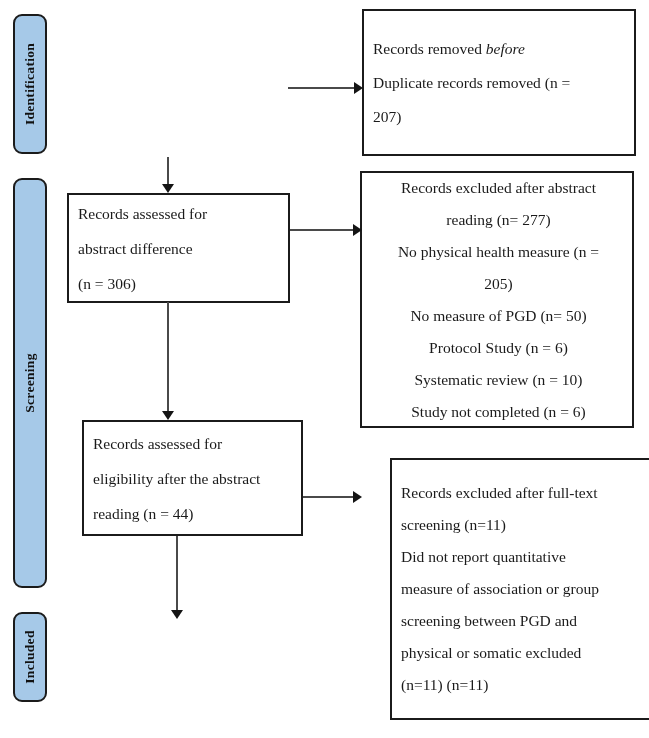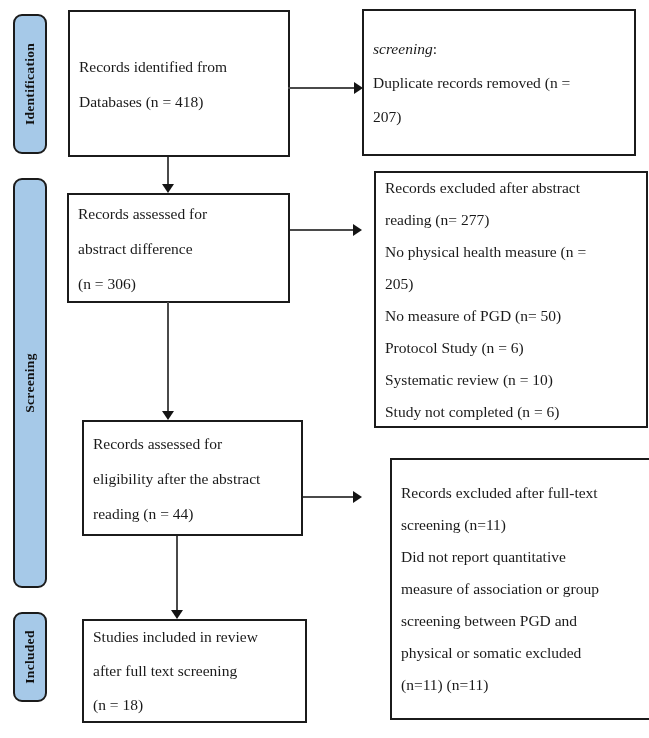--- a/index.html
+++ b/index.html
@@ -53,21 +53,21 @@
     font-size: 15.5px;
     line-height: 35px;
   }
   .fbox .line { white-space: nowrap; }
   .fbox .lines-wrap { display: contents; }
   .fbox .it { font-style: italic; }
 
   #box-identified        { left: 68px;  top: 10px;  width: 222px; height: 147px; }
   #box-removed           { left: 362px; top: 9px;   width: 274px; height: 147px; line-height: 34px; }
   #box-abstract          { left: 67px;  top: 193px; width: 223px; height: 110px; }
-  #box-excluded-abstract { left: 374px; top: 171px; width: 274px; height: 257px; line-height: 32px; }
+  #box-excluded-abstract { left: 360px; top: 171px; width: 274px; height: 257px; line-height: 32px; text-align: center; }
   #box-eligibility       { left: 82px;  top: 420px; width: 221px; height: 116px; }
   #box-excluded-fulltext { left: 362px; top: 458px; width: 274px; height: 262px; line-height: 32px; margin-left: 28px; }
   #box-included          { left: 82px;  top: 619px; width: 225px; height: 104px; line-height: 34px; }
 
   
   .arrow-h {
     position: absolute;
     height: 14px;
     display: flex;
     align-items: center;
@@ -109,48 +109,42 @@
   <div class="stage" id="stage-identification">
     <span class="vtext">Identification</span>
   </div>
   <div class="stage" id="stage-screening">
     <span class="vtext">Screening</span>
   </div>
   <div class="stage" id="stage-included">
     <span class="vtext">Included</span>
   </div>
 
-  <div class="fbox" id="box-identified">
-    <div class="lines-wrap"><div class="line">Records identified from</div><div class="line">Databases (n = 418)</div></div>
-  </div>
 
   <div class="fbox" id="box-removed">
-    <div class="line"><span class="it">screening</span><span>:</span></div>
+    <div class="line"><span>Records removed </span><span class="it">before</span></div>
     <div class="lines-wrap"><div class="line">Duplicate records removed (n =</div><div class="line">207)</div></div>
   </div>
 
   <div class="fbox" id="box-abstract">
     <div class="lines-wrap"><div class="line">Records assessed for</div><div class="line">abstract difference</div><div class="line">(n = 306)</div></div>
   </div>
 
   <div class="fbox" id="box-excluded-abstract">
     <div class="lines-wrap"><div class="line">Records excluded after abstract</div><div class="line">reading (n= 277)</div><div class="line">No physical health measure (n =</div><div class="line">205)</div><div class="line">No measure of PGD (n= 50)</div><div class="line">Protocol Study (n = 6)</div><div class="line">Systematic review (n = 10)</div><div class="line">Study not completed (n = 6)</div></div>
   </div>
 
   <div class="fbox" id="box-eligibility">
     <div class="lines-wrap"><div class="line">Records assessed for</div><div class="line">eligibility after the abstract</div><div class="line">reading (n = 44)</div></div>
   </div>
 
   <div class="fbox" id="box-excluded-fulltext">
     <div class="lines-wrap"><div class="line">Records excluded after full-text</div><div class="line">screening (n=11)</div><div class="line">Did not report quantitative</div><div class="line">measure of association or group</div><div class="line">screening between PGD and</div><div class="line">physical or somatic excluded</div><div class="line">(n=11) (n=11)</div></div>
   </div>
 
-  <div class="fbox" id="box-included">
-    <div class="lines-wrap"><div class="line">Studies included in review</div><div class="line">after full text screening</div><div class="line">(n = 18)</div></div>
-  </div>
 
   <div class="arrow-h" id="arrow-identified-to-removed">
     <div class="shaft"></div>
       <div class="head"></div>
   </div>
   <div class="arrow-v" id="arrow-identified-to-abstract">
     <div class="shaft"></div>
       <div class="head"></div>
   </div>
   <div class="arrow-h" id="arrow-abstract-to-excluded">

